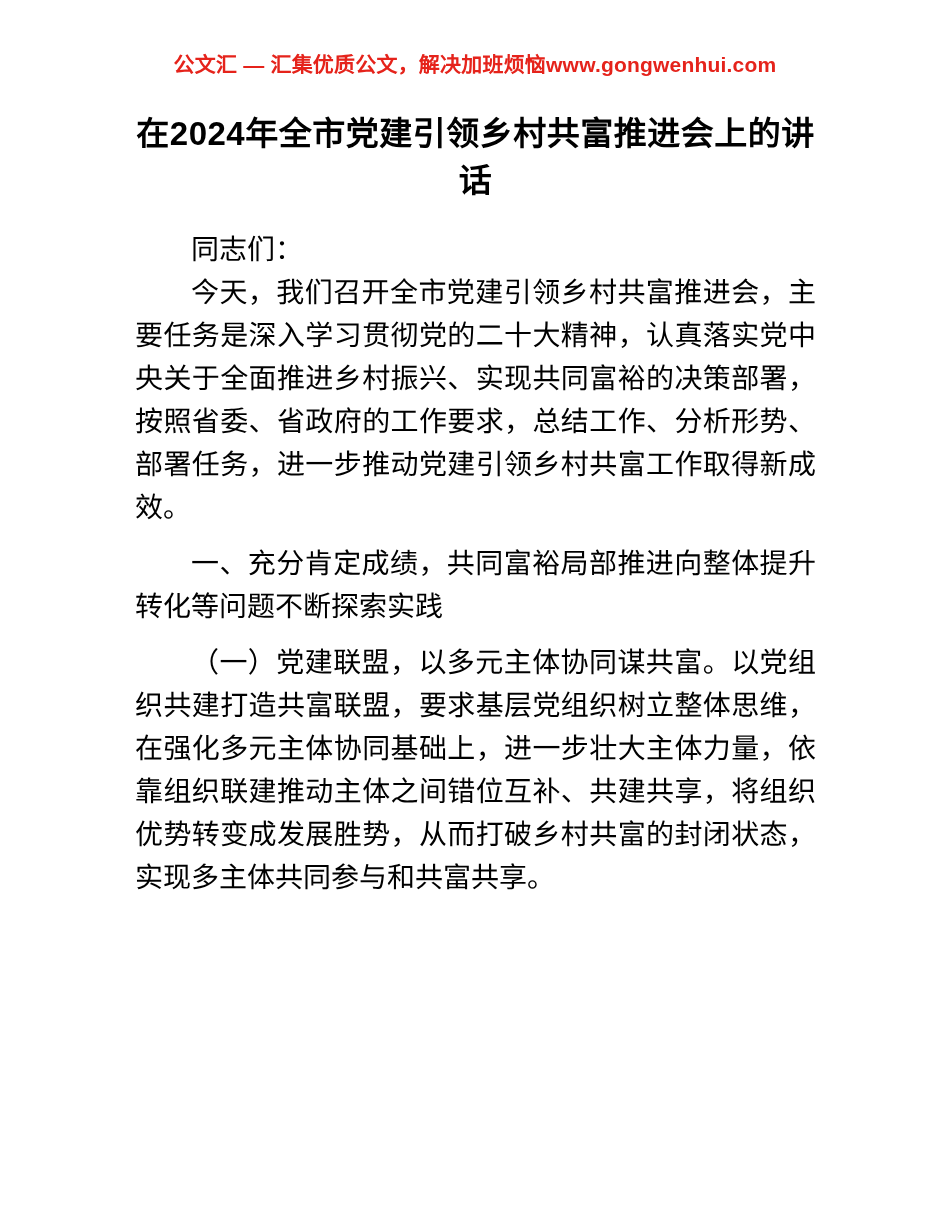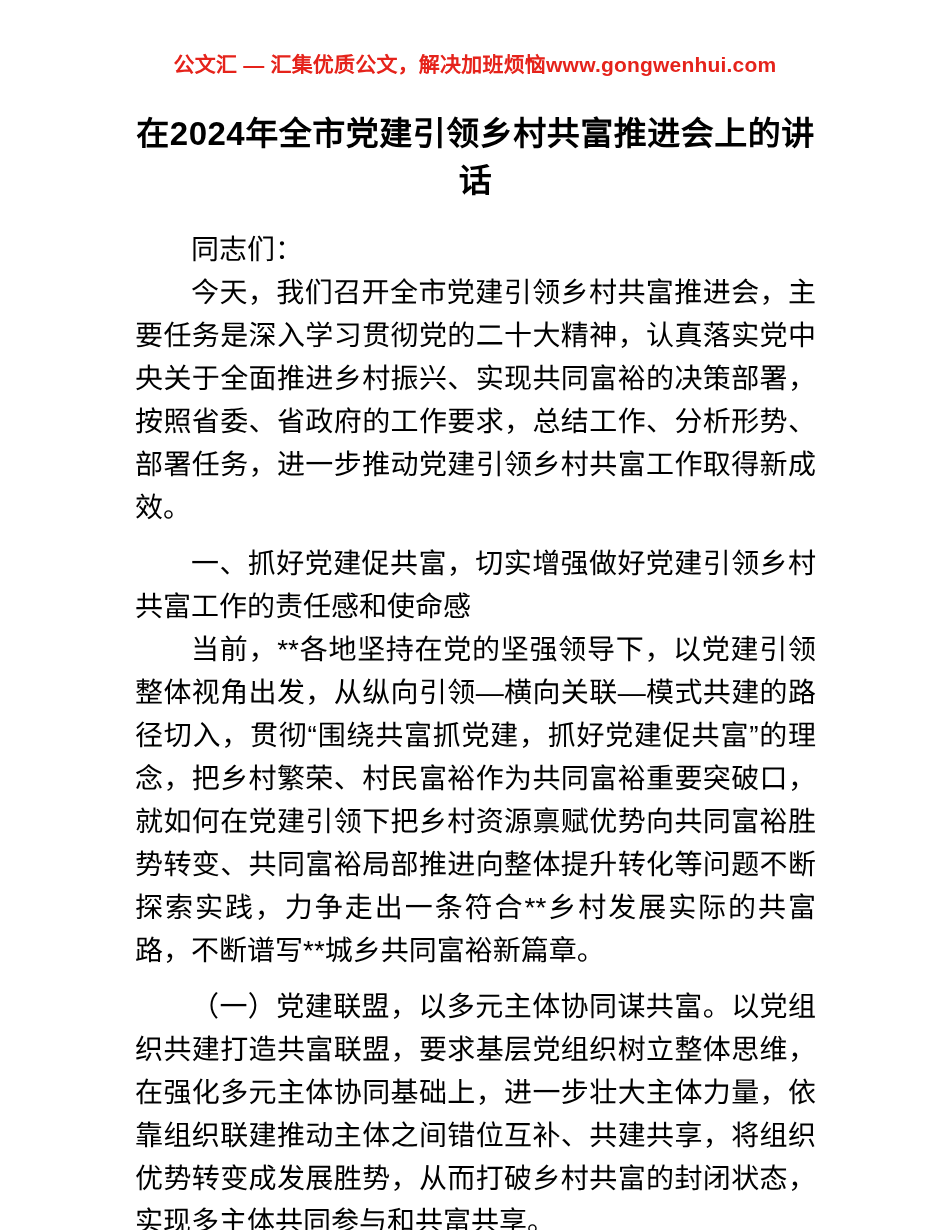--- a/index.html
+++ b/index.html
@@ -103,21 +103,20 @@
   </div>
 
   <div class="doc">
 
     <h1 class="doc-title">在2024年全市党建引领乡村共富推进会上的讲话</h1>
 
     <p class="salutation">同志们：</p>
 
     <p class="para">今天，我们召开全市党建引领乡村共富推进会，主要任务是深入学习贯彻党的二十大精神，认真落实党中央关于全面推进乡村振兴、实现共同富裕的决策部署，按照省委、省政府的工作要求，总结工作、分析形势、部署任务，进一步推动党建引领乡村共富工作取得新成效。</p>
 
-    <p class="heading-1">一、抓好党建促共富，切实增强做好党建引领乡村共富工作的责任感和使命感</p>
+    <p class="heading-1">一、充分肯定成绩，共同富裕局部推进向整体提升转化等问题不断探索实践</p>
 
-    <p class="para">当前，**各地坚持在党的坚强领导下，以党建引领整体视角出发，从纵向引领—横向关联—模式共建的路径切入，贯彻“围绕共富抓党建，抓好党建促共富”的理念，把乡村繁荣、村民富裕作为共同富裕重要突破口，就如何在党建引领下把乡村资源禀赋优势向共同富裕胜势转变、共同富裕局部推进向整体提升转化等问题不断探索实践，力争走出一条符合**乡村发展实际的共富路，不断谱写**城乡共同富裕新篇章。</p>
 
     <p class="heading-2">（一）党建联盟，以多元主体协同谋共富。以党组织共建打造共富联盟，要求基层党组织树立整体思维，在强化多元主体协同基础上，进一步壮大主体力量，依靠组织联建推动主体之间错位互补、共建共享，将组织优势转变成发展胜势，从而打破乡村共富的封闭状态，实现多主体共同参与和共富共享。</p>
 
   </div>
 
 </div>
 
 </body></html>

